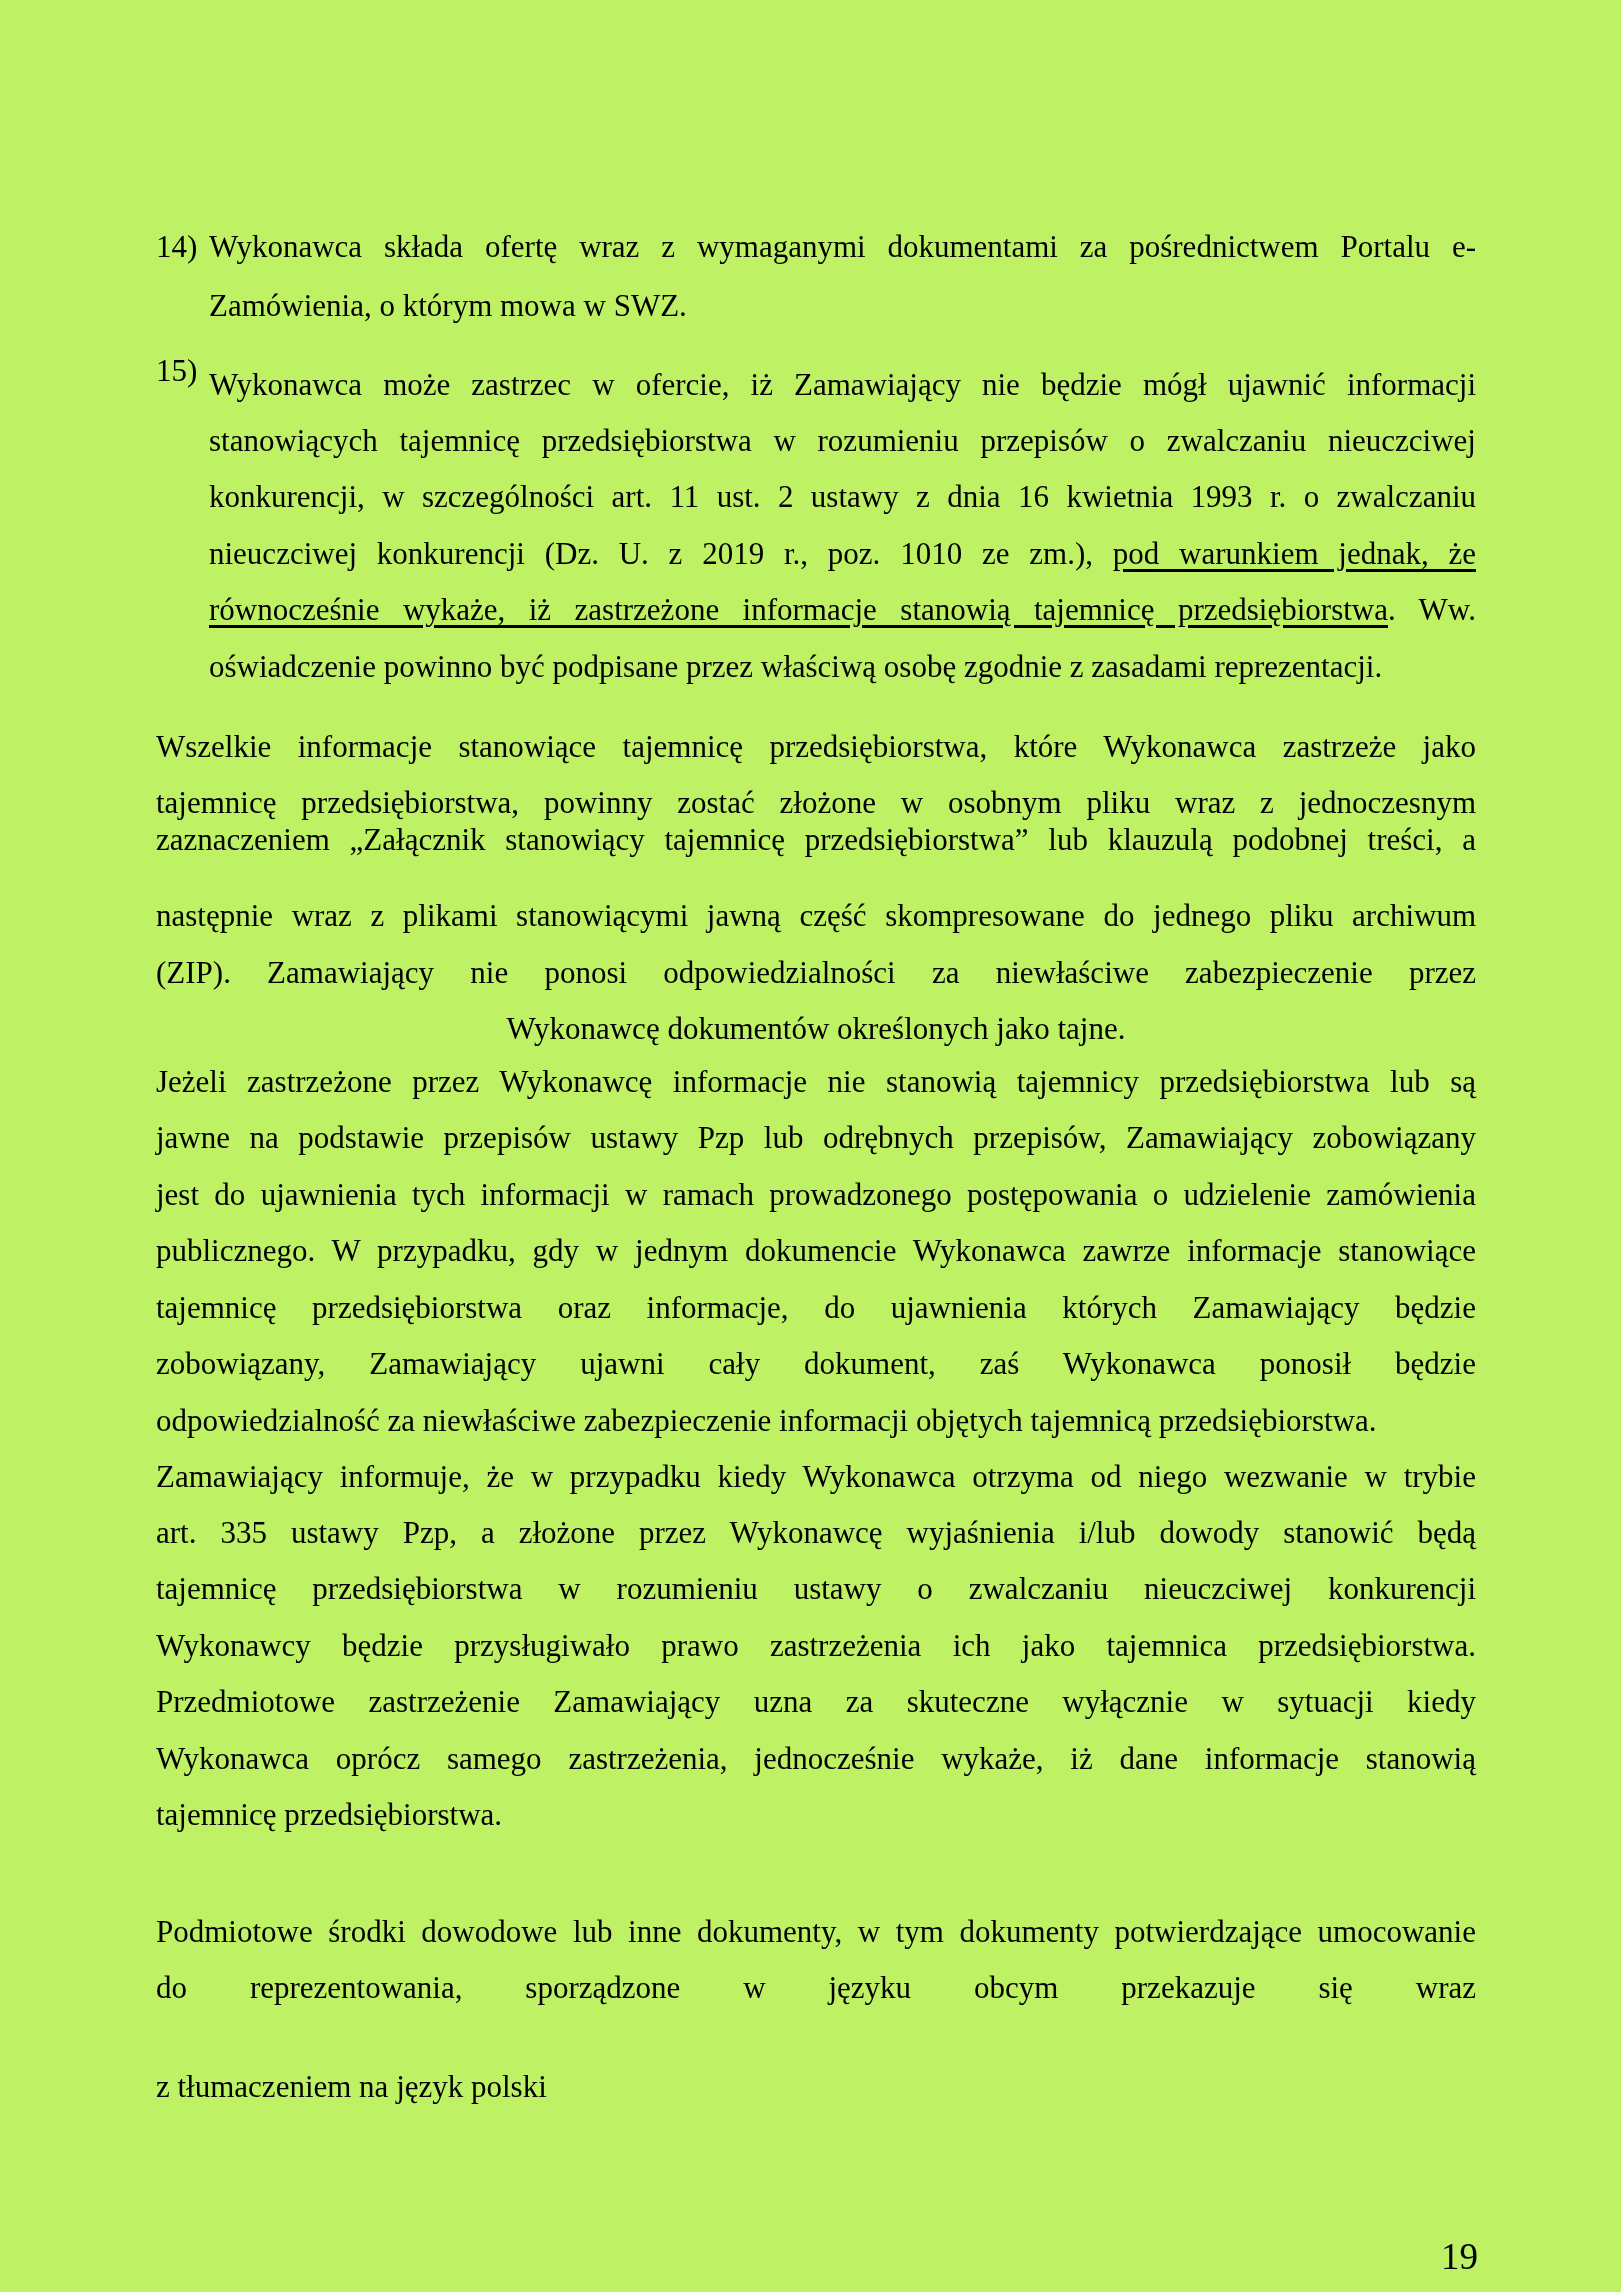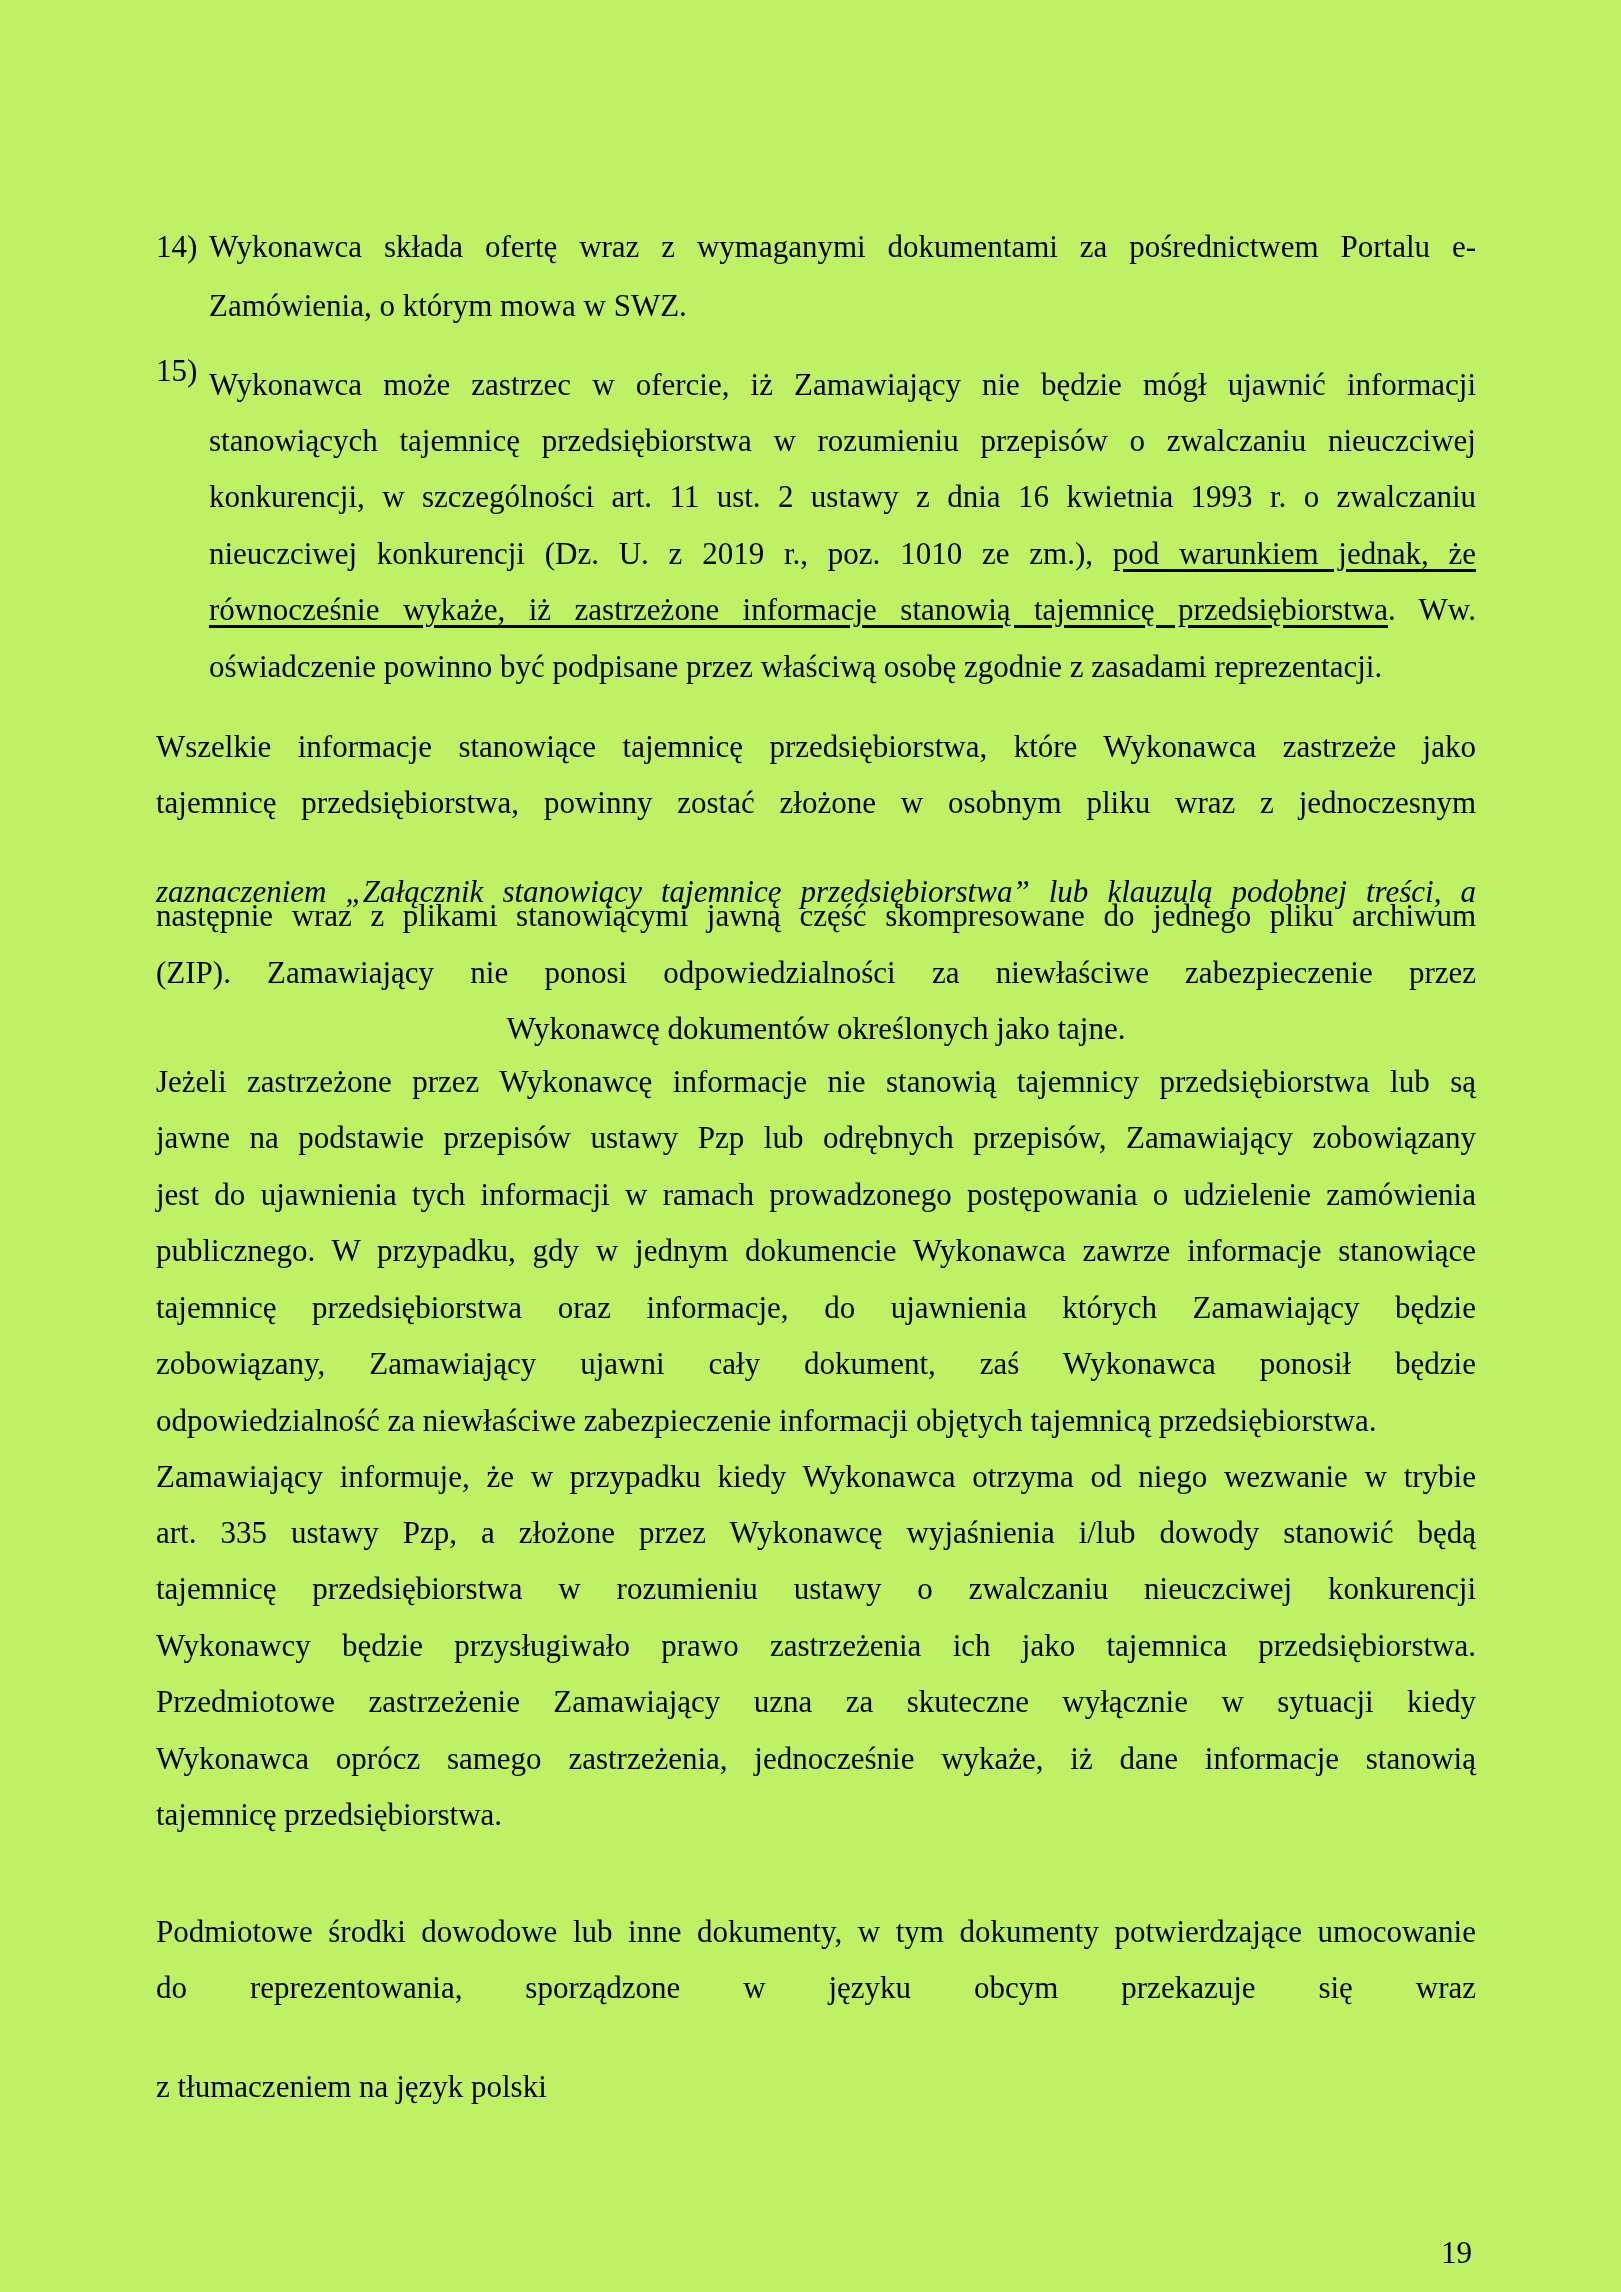--- a/index.html
+++ b/index.html
@@ -14,21 +14,21 @@
     .line {
       position: absolute; left: 0; width: 1320px; white-space: nowrap;
       line-height: 39px; height: 39px;
     }
     .just { text-align: justify; text-align-last: justify; }
     .item-num { position: absolute; left: 0; }
     .indent { left: 53px; width: 1267px; }
     .u { text-decoration: underline; text-underline-offset: 4.9px; }
     .page-number {
       position: absolute; left: 1441px; top: 2235px;
-      font-family: "Liberation Serif", "DejaVu Serif", serif; font-size: 31px;
+      font-family: "Liberation Serif", "DejaVu Serif", serif; font-size: 37px;
     }
   </style>
 </head>
 <body>
 
 <div class="page">
   <div class="content">
 
     <div>
       <div class="line just" style="top:227px;">
@@ -46,21 +46,21 @@
       <div class="line just indent" style="top:421px;">stanowiących tajemnicę przedsiębiorstwa w rozumieniu przepisów o zwalczaniu nieuczciwej</div>
       <div class="line just indent" style="top:477px;">konkurencji, w szczególności art. 11 ust. 2 ustawy z dnia 16 kwietnia 1993 r. o zwalczaniu</div>
       <div class="line just indent" style="top:534px;"><span>nieuczciwej konkurencji (Dz. U. z 2019 r., poz. 1010 ze zm.), </span><span class="u">pod warunkiem jednak, że</span></div>
       <div class="line just indent" style="top:590px;"><span class="u">równocześnie wykaże, iż zastrzeżone informacje stanowią tajemnicę przedsiębiorstwa</span><span>. Ww.</span></div>
       <div class="line indent" style="top:647px;">oświadczenie powinno być podpisane przez właściwą osobę zgodnie z zasadami reprezentacji.</div>
     </div>
 
     <div>
       <div class="line just" style="top:727px;">Wszelkie informacje stanowiące tajemnicę przedsiębiorstwa, które Wykonawca zastrzeże jako</div>
       <div class="line just" style="top:783px;">tajemnicę przedsiębiorstwa, powinny zostać złożone w osobnym pliku wraz z jednoczesnym</div>
-      <div class="line just" style="top:872px;font-style:italic;">zaznaczeniem „Załącznik stanowiący tajemnicę przedsiębiorstwa” lub klauzulą podobnej treści, a</div>
+      <div class="line just" style="top:820px;">zaznaczeniem „Załącznik stanowiący tajemnicę przedsiębiorstwa” lub klauzulą podobnej treści, a</div>
       <div class="line just" style="top:896px;">następnie wraz z plikami stanowiącymi jawną część skompresowane do jednego pliku archiwum</div>
       <div class="line just" style="top:953px;">(ZIP). Zamawiający nie ponosi odpowiedzialności za niewłaściwe zabezpieczenie przez</div>
       <div class="line" style="top:1009px;text-align:center;">Wykonawcę dokumentów określonych jako tajne.</div>
     </div>
 
     <div>
       <div class="line just" style="top:1062px;">Jeżeli zastrzeżone przez Wykonawcę informacje nie stanowią tajemnicy przedsiębiorstwa lub są</div>
       <div class="line just" style="top:1118px;">jawne na podstawie przepisów ustawy Pzp lub odrębnych przepisów, Zamawiający zobowiązany</div>
       <div class="line just" style="top:1175px;">jest do ujawnienia tych informacji w ramach prowadzonego postępowania o udzielenie zamówienia</div>
       <div class="line just" style="top:1231px;">publicznego. W przypadku, gdy w jednym dokumencie Wykonawca zawrze informacje stanowiące</div>

